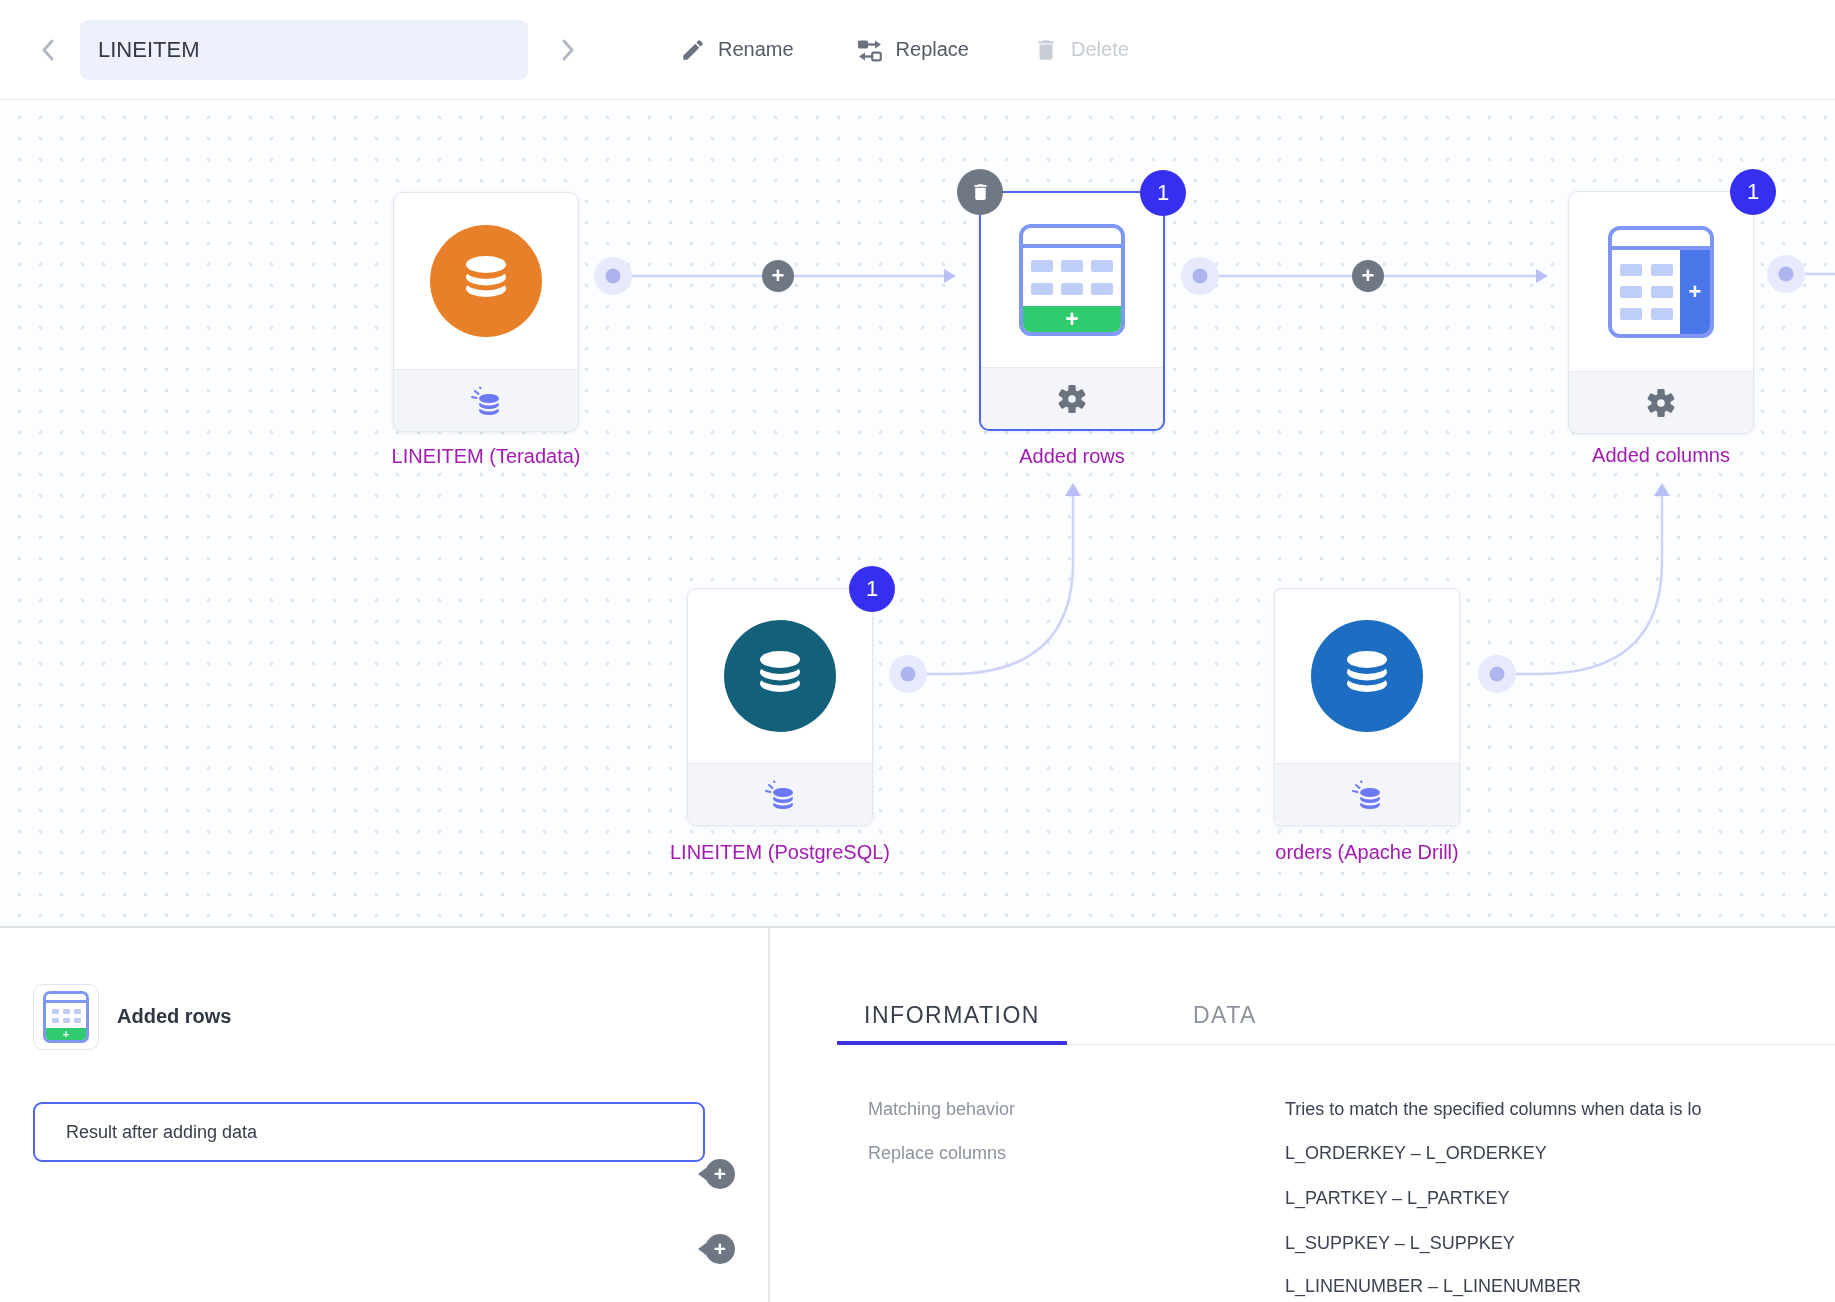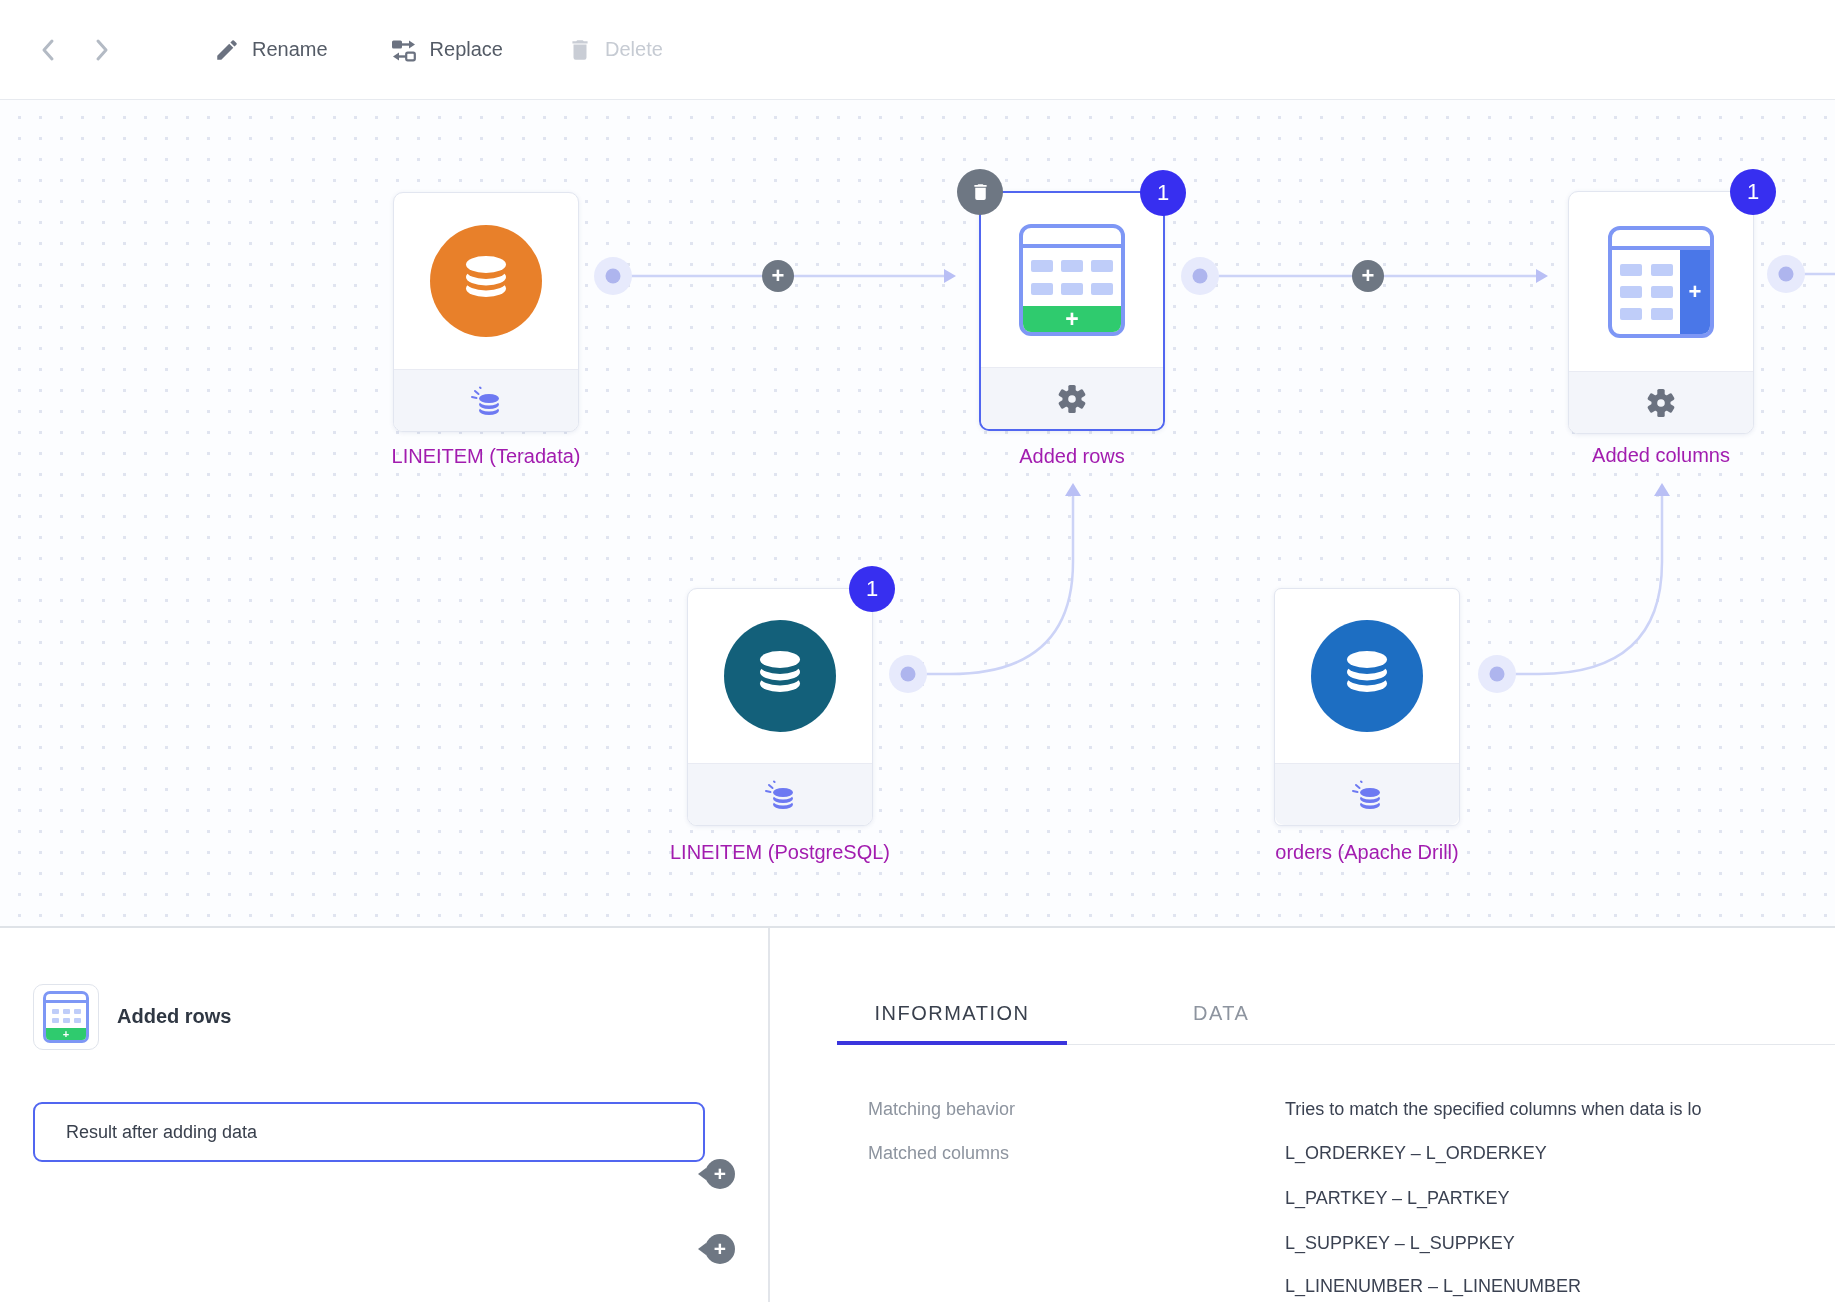--- a/index.html
+++ b/index.html
@@ -86,41 +86,42 @@
   .step.sel { border:2px solid #5166f0; }
   .step.plain { border:1px solid #d8dce3; }
   .step-add { position:absolute; left:705px; width:30px; height:30px; border-radius:50%; background:#6e7783;
               color:#fff; display:flex; align-items:center; justify-content:center;
               font-size:21px; font-weight:bold; line-height:0; cursor:pointer; }
   .step-add::before { content:""; position:absolute; left:-7px; top:9px;
               border-top:6px solid transparent; border-bottom:6px solid transparent;
               border-right:8px solid #6e7783; }
 
   .right-panel { position:absolute; left:772px; top:0; width:1063px; height:376px; overflow:hidden; }
-  .tab { position:absolute; top:74px; font-size:20px; letter-spacing:1.5px; color:#39404d; cursor:pointer; }
+  .tab { position:absolute; top:74px; font-size:23px; letter-spacing:1.5px; color:#39404d; cursor:pointer; }
   .tab-info { left:65px; width:230px; text-align:center; }
   .tab-data { left:421px; color:#8d949f; }
   .tabs-line { position:absolute; left:65px; top:116px; width:998px; height:1px; background:#e4e7ec; }
   .tab-underline { position:absolute; left:65px; top:113px; width:230px; height:4px; background:#3a35dd; }
   .fld-label { position:absolute; left:96px; font-size:18px; color:#8d949f; white-space:nowrap; }
   .fld-value { position:absolute; left:513px; font-size:18px; color:#3b4252; white-space:nowrap; }
 
   svg { display:block; }
 </style>
 </head>
 <body>
 
 <div class="toolbar">
   <div class="chev-btn">
     <span>
       <svg width="22" height="26" viewBox="0 0 22 26">
           <polyline points="14,4 6,13 14,22" fill="none" stroke="#b3bac4" stroke-width="3" stroke-linecap="round" stroke-linejoin="round"></polyline>
         </svg>
     </span>
   </div>
+  <input class="name-input" type="text" value="LINEITEM" style="">
   <div class="chev-btn chev-right">
     <span>
       <svg width="22" height="26" viewBox="0 0 22 26">
           <polyline points="8,4 16,13 8,22" fill="none" stroke="#b3bac4" stroke-width="3" stroke-linecap="round" stroke-linejoin="round"></polyline>
         </svg>
     </span>
   </div>
 
   <div class="tb-btn tb-rename">
     <span>
@@ -424,19 +425,19 @@
 
   <div class="right-panel">
     <div class="tab tab-info">INFORMATION</div>
     <div class="tab tab-data">DATA</div>
     <div class="tabs-line"></div>
     <div class="tab-underline"></div>
 
     <div class="fld-label" style="top:171px;">Matching behavior</div>
     <div class="fld-value" style="top:171px;">Tries to match the specified columns when data is lo</div>
 
-    <div class="fld-label" style="top:215px;">Matched columns</div>
+    <div class="fld-label" style="top:215px;">Replace columns</div>
     <div class="fld-value" style="top:215px;">L_ORDERKEY – L_ORDERKEY</div>
     <div class="fld-value" style="top:260px;">L_PARTKEY – L_PARTKEY</div>
     <div class="fld-value" style="top:305px;">L_SUPPKEY – L_SUPPKEY</div>
     <div class="fld-value" style="top:348px;">L_LINENUMBER – L_LINENUMBER</div>
   </div>
 </div>
 
 </body></html>

